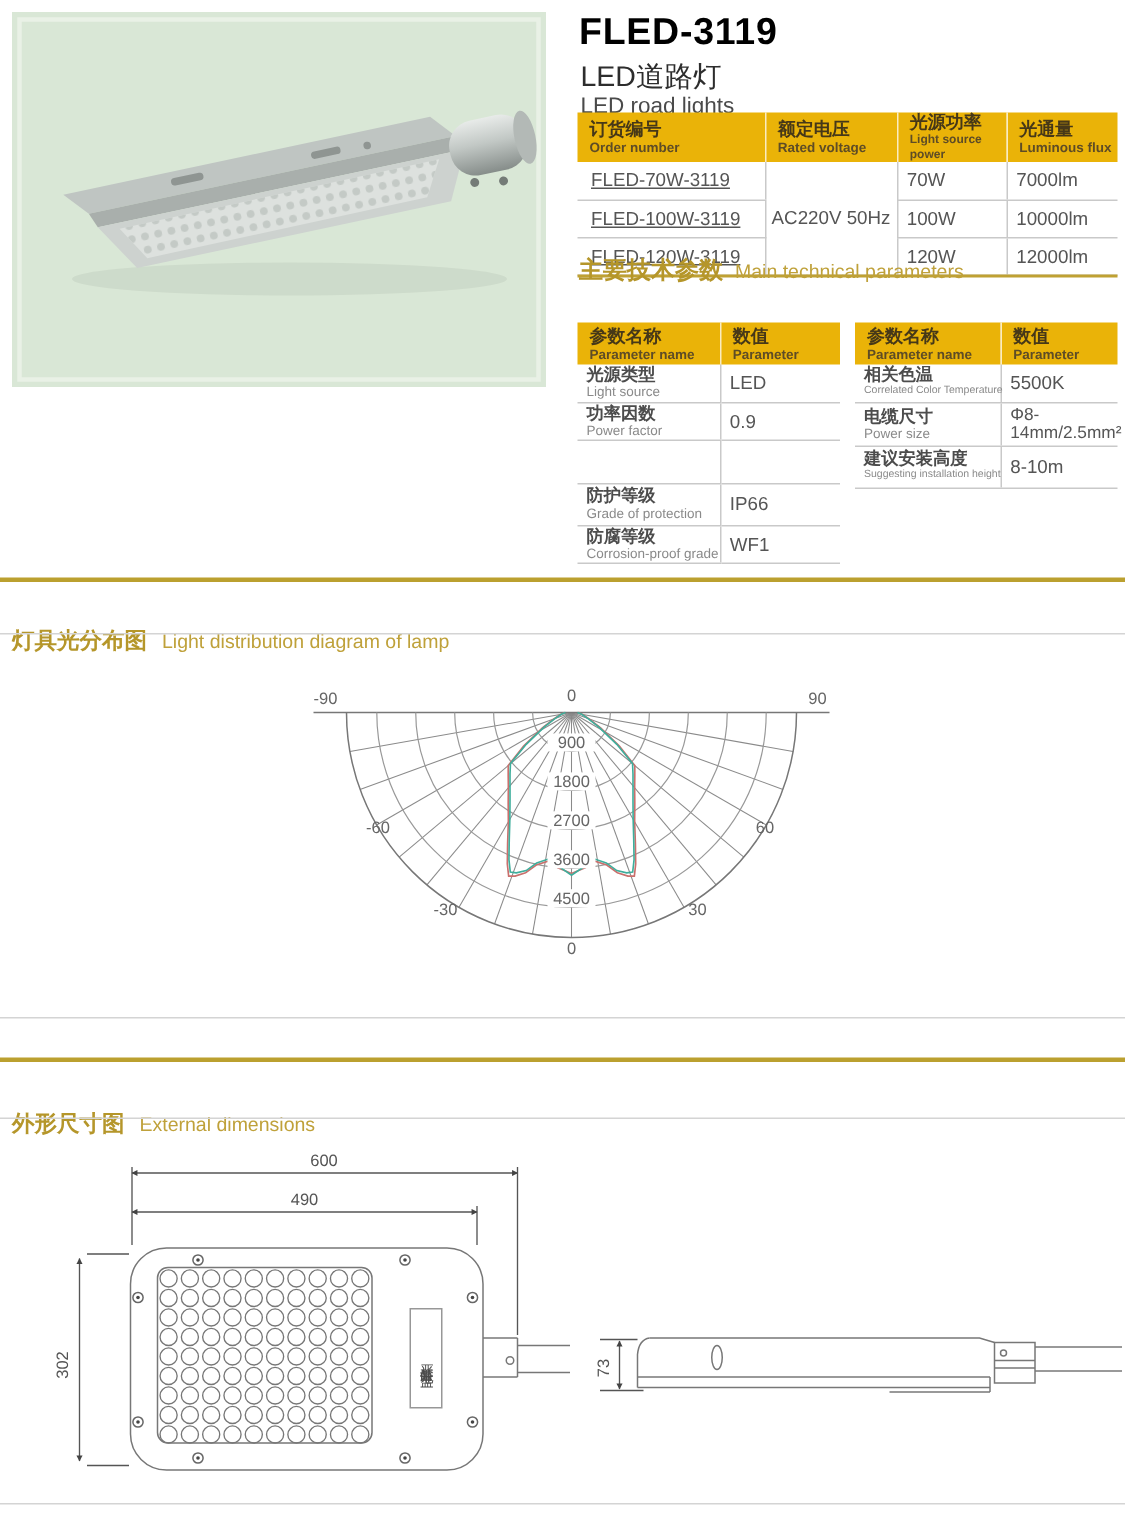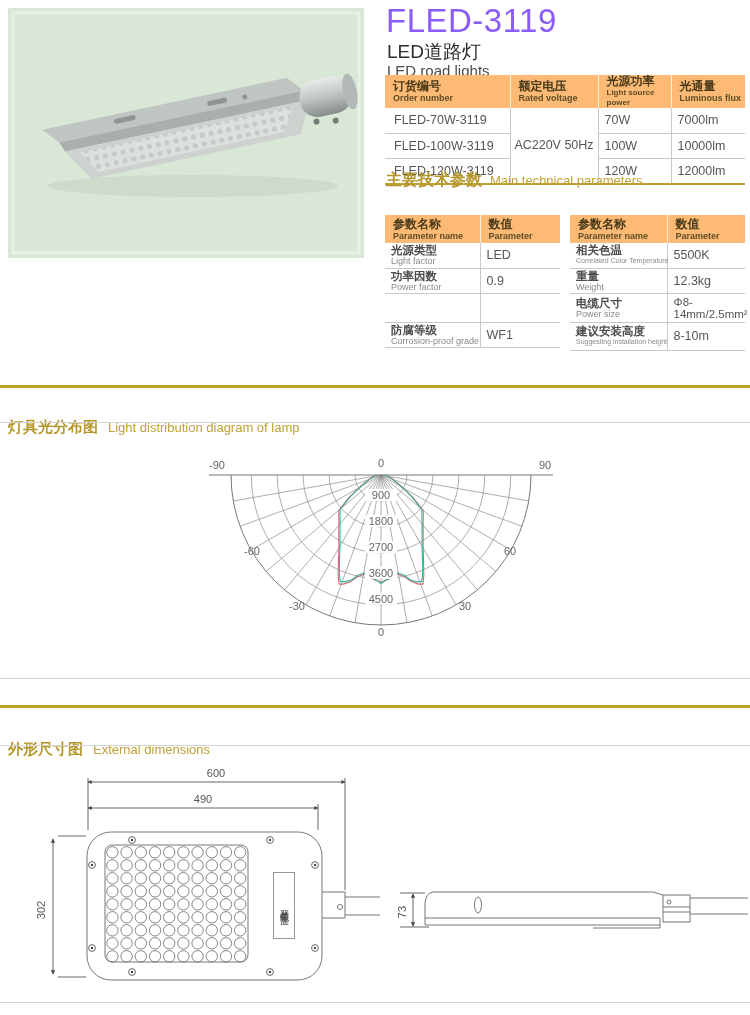--- a/index.html
+++ b/index.html
@@ -1,37 +1,37 @@
 <!DOCTYPE html>
 <html><head>
 <meta charset="utf-8">
 <style>
   html,body{margin:0;padding:0;background:#fff;}
   .page{position:relative;width:750px;height:1015px;background:#fff;overflow:hidden;
         font-family:"Liberation Sans","DejaVu Sans",sans-serif;}
   .abs{position:absolute;}
   
-  .model{font-size:33px;font-weight:normal;color:#8b5cf6;letter-spacing:.5px;line-height:34px;}
+  .model{font-size:25px;font-weight:bold;color:#000000;letter-spacing:.5px;line-height:34px;}
   .name-cn{font-size:19px;color:#2d2d2d;line-height:21px;}
   .name-en{font-size:15px;color:#4a4a4a;line-height:17px;}
   
   table{border-collapse:collapse;table-layout:fixed;}
   th,td{padding:0;margin:0;vertical-align:middle;text-align:left;}
-  .thdr{background:#fdba74;}
+  .thdr{background:#eab308;}
   .thdr th{padding-left:8px;}
   .thdr th + th{border-left:1px solid rgba(255,255,255,.75);}
   .hdr-cn{font-size:12px;font-weight:bold;color:#463818;line-height:13px;}
   .hdr-en{font-size:9px;color:#5e4c26;line-height:10px;}
   .hdr-en.small{font-size:8px;}
   td{border-bottom:1px solid #c9c9c9;color:#555;font-size:12.5px;}
   td.vsep{border-left:1px solid #c9c9c9;}
   .cell-cn{font-size:11.5px;font-weight:bold;color:#4c4c4c;line-height:12px;}
   .cell-en{font-size:9px;color:#8a8a8a;line-height:10px;white-space:nowrap;}
   .cell-en.tiny{font-size:7px;}
-  .padl{padding-left:9px;}
+  .padl{padding-left:9px;text-decoration:underline;}
   .padl6{padding-left:6px;}
   
   .rule-gold{background:#bba02f;height:3px;left:0;width:750px;}
   .rule-gold-sm{background:#bfa133;height:2px;}
   .rule-gray{background:#d4d4d4;height:1px;left:0;width:750px;}
   .sec-head{display:flex;align-items:baseline;}
   .sec-cn{font-size:15px;font-weight:bold;color:#b5962a;}
   .sec-en{font-size:13px;color:#bfa13a;margin-left:10px;margin-top:26px;}
   .tech-cn{font-size:16px;font-weight:bold;color:#b5962a;}
   .tech-en{font-size:13px;color:#bfa13a;margin-left:8px;}
@@ -144,37 +144,44 @@
         <div class="hdr-en">Parameter name</div>
           </th>
       <th>
         <div class="hdr-cn">数值</div>
         <div class="hdr-en">Parameter</div>
           </th>
     </tr>
     <tr style="height:25px;">
       <td class="padl6">
         <div class="cell-cn">光源类型</div>
-        <div class="cell-en">Light factor</div>
+        <div class="cell-en">Light source</div>
           </td>
       <td class="vsep padl6">LED</td>
     </tr>
     <tr style="height:25px;">
       <td class="padl6">
         <div class="cell-cn">功率因数</div>
         <div class="cell-en">Power factor</div>
           </td>
       <td class="vsep padl6">0.9</td>
     </tr>
     <tr style="height:29px;">
       <td class="padl6">
         <div class="cell-cn"></div>
         <div class="cell-en"></div>
           </td>
       <td class="vsep padl6"></td>
+    </tr>
+    <tr style="height:28px;">
+      <td class="padl6">
+        <div class="cell-cn">防护等级</div>
+        <div class="cell-en">Grade of protection</div>
+          </td>
+      <td class="vsep padl6">IP66</td>
     </tr>
     <tr style="height:25px;">
       <td class="padl6">
         <div class="cell-cn">防腐等级</div>
         <div class="cell-en">Corrosion-proof grade</div>
           </td>
       <td class="vsep padl6">WF1</td>
     </tr>
   </tbody>
     </table>
@@ -194,27 +201,20 @@
         <div class="hdr-cn">数值</div>
         <div class="hdr-en">Parameter</div>
           </th>
     </tr>
     <tr style="height:25px;">
       <td class="padl6">
         <div class="cell-cn">相关色温</div>
         <div class="cell-en tiny">Correlated Color Temperature</div>
           </td>
       <td class="vsep padl6">5500K</td>
-    </tr>
-    <tr style="height:25px;">
-      <td class="padl6">
-        <div class="cell-cn">重量</div>
-        <div class="cell-en">Weight</div>
-          </td>
-      <td class="vsep padl6">12.3kg</td>
     </tr>
     <tr style="height:29px;">
       <td class="padl6">
         <div class="cell-cn">电缆尺寸</div>
         <div class="cell-en">Power size</div>
           </td>
       <td class="vsep padl6" style="font-size:11.5px;">Φ8-14mm/2.5mm²</td>
     </tr>
     <tr style="height:28px;">
       <td class="padl6">

